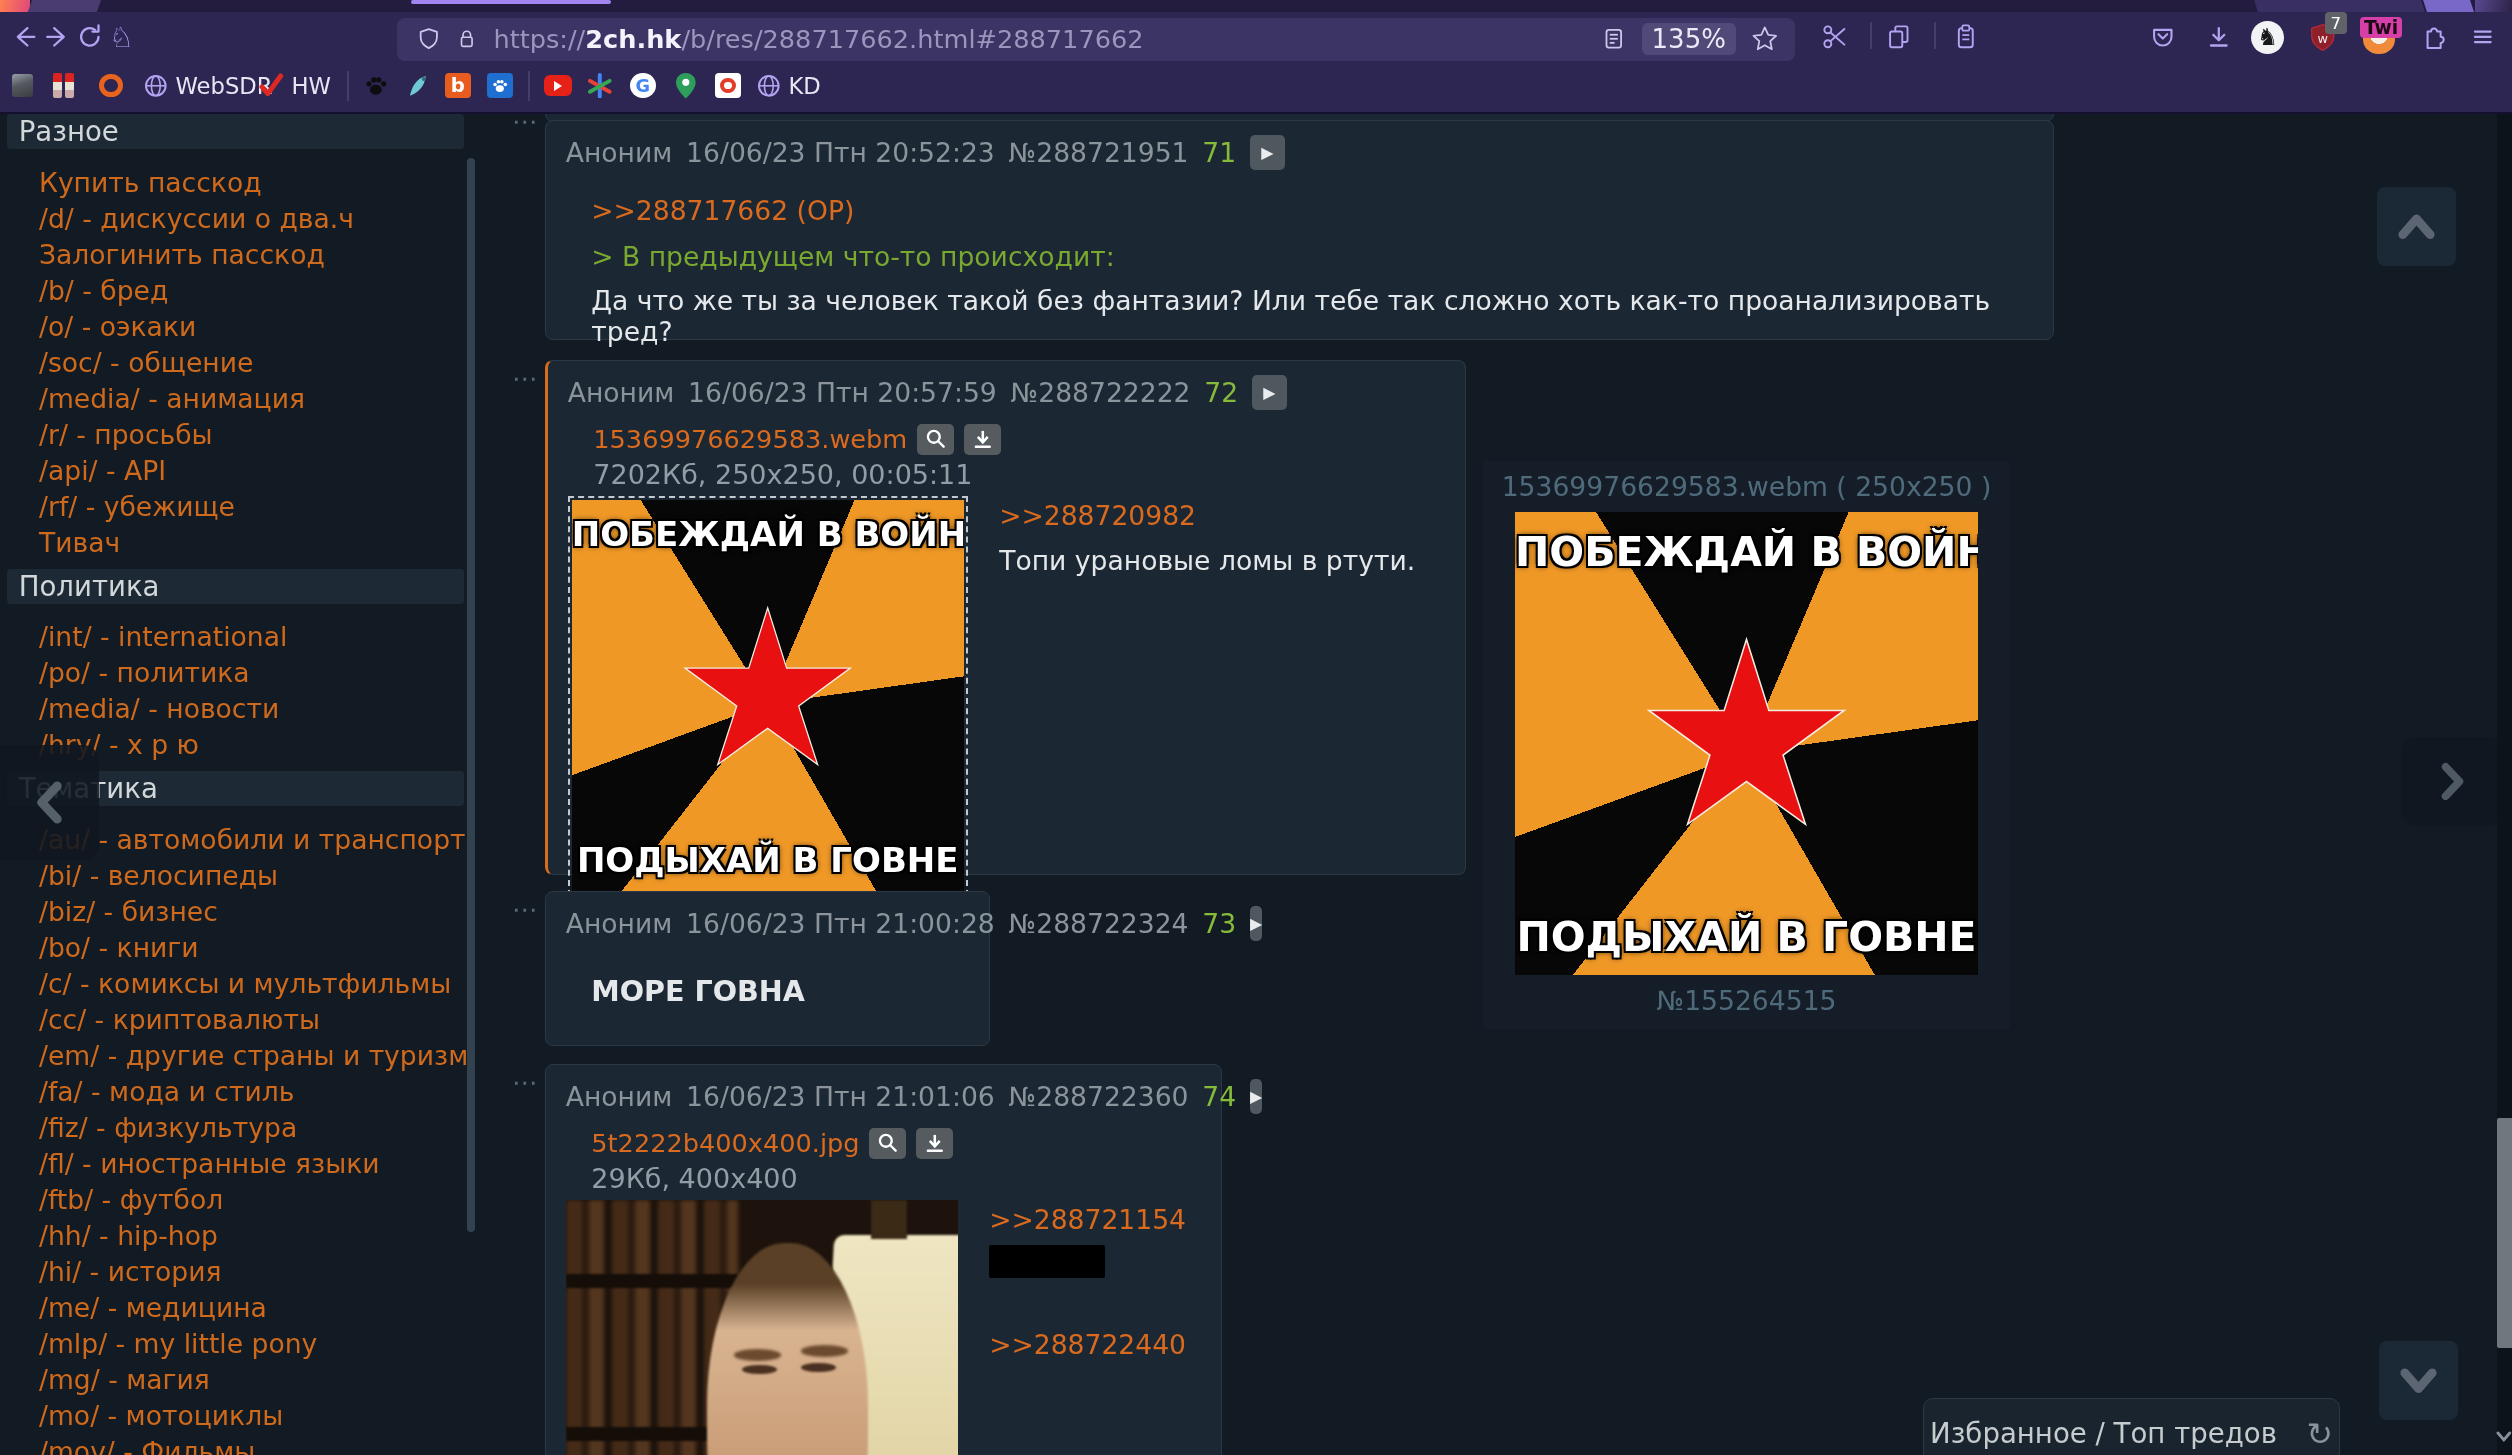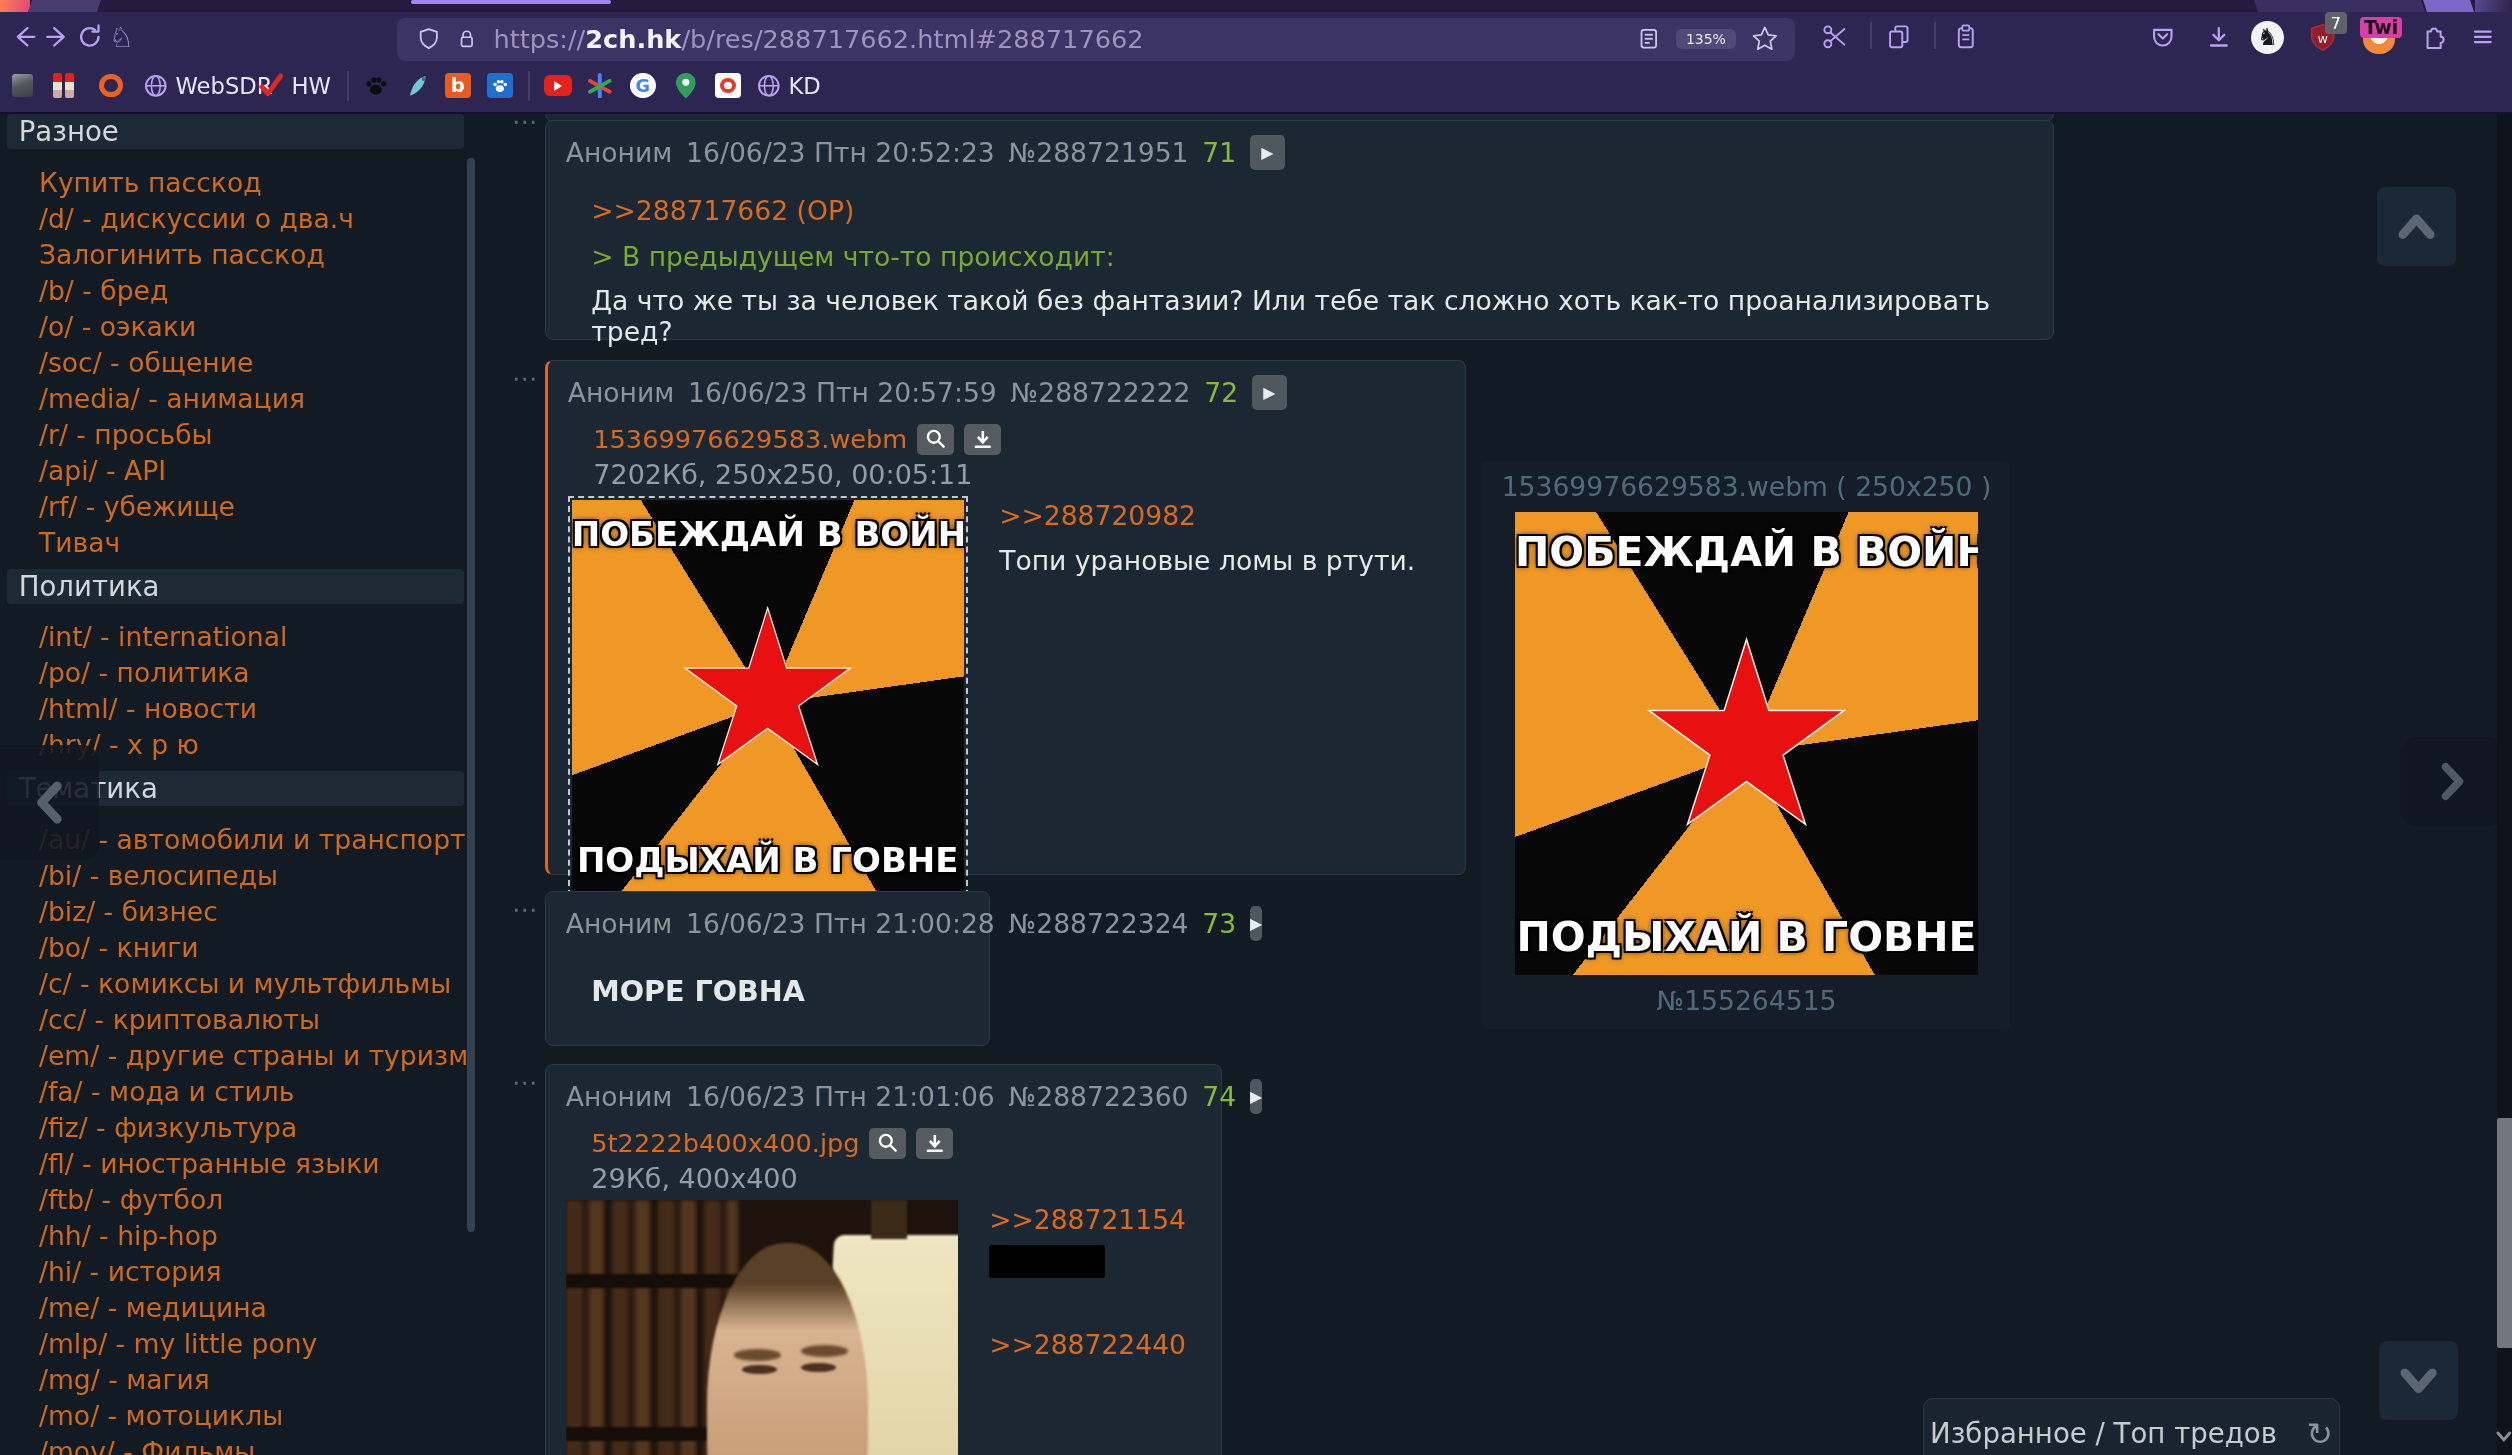--- a/index.html
+++ b/index.html
@@ -11,21 +11,21 @@
   #chrome{position:absolute;left:0;top:0;width:2513px;height:112px;background:#2d2653;
           border-bottom:2px solid #151030;z-index:40;}
   #topstrip{position:absolute;left:0;top:0;width:2513px;height:11.8px;background:#241c3f;overflow:hidden;}
   .icon-btn{position:absolute;width:35px;height:35px;display:flex;align-items:center;justify-content:center;
             border-radius:5.9px;}
   .icon-btn svg{display:block;}
   #urlbar{position:absolute;left:397px;top:17.7px;width:1398px;height:43px;background:#3b3464;
           border-radius:7.9px;display:flex;align-items:center;}
   .url-txt{font-size:25.6px;color:#9d95bd;white-space:nowrap;}
   .url-domain{color:#f4f2fa;font-weight:600;}
-  #zoom-badge{background:#514a79;border-radius:5.9px;color:#ece8f6;font-size:14px;
+  #zoom-badge{background:#514a79;border-radius:5.9px;color:#ece8f6;font-size:26px;
               padding:3px 9.9px;line-height:1;}
   .sep-v{position:absolute;top:21.7px;width:2px;height:27.6px;background:#443c6b;}
   .bm-label{font-size:22.7px;color:#e9e6f3;margin-left:7.9px;white-space:nowrap;}
   .bm-item{position:absolute;top:61px;height:49px;display:flex;align-items:center;}
   .bm-sep{position:absolute;top:71px;width:2px;height:29.6px;background:#443c6b;}
 
   
   #sidebar{position:absolute;left:0;top:106px;width:485px;color:#cf6a1c;}
   .side-bar-title{margin:7.9px 6.9px 15.8px 6.9px;width:445px;height:35px;background:#1e2936;
                   border-radius:3.9px;color:#d2d7da;font-size:27.6px;line-height:35px;padding-left:11.8px;}
@@ -101,21 +101,21 @@
     <a class="side-link">/soc/ - общение</a>
     <a class="side-link">/media/ - анимация</a>
     <a class="side-link">/r/ - просьбы</a>
     <a class="side-link">/api/ - API</a>
     <a class="side-link">/rf/ - убежище</a>
     <a class="side-link">Тивач</a>
 
     <div class="side-bar-title">Политика</div>
     <a class="side-link">/int/ - international</a>
     <a class="side-link">/po/ - политика</a>
-    <a class="side-link">/html/ - новости</a>
+    <a class="side-link">/media/ - новости</a>
     <a class="side-link">/hry/ - х р ю</a>
 
     <div class="side-bar-title">Тематика</div>
     <a class="side-link">/au/ - автомобили и транспорт</a>
     <a class="side-link">/bi/ - велосипеды</a>
     <a class="side-link">/biz/ - бизнес</a>
     <a class="side-link">/bo/ - книги</a>
     <a class="side-link">/c/ - комиксы и мультфильмы</a>
     <a class="side-link">/cc/ - криптовалюты</a>
     <a class="side-link">/em/ - другие страны и туризм</a>

